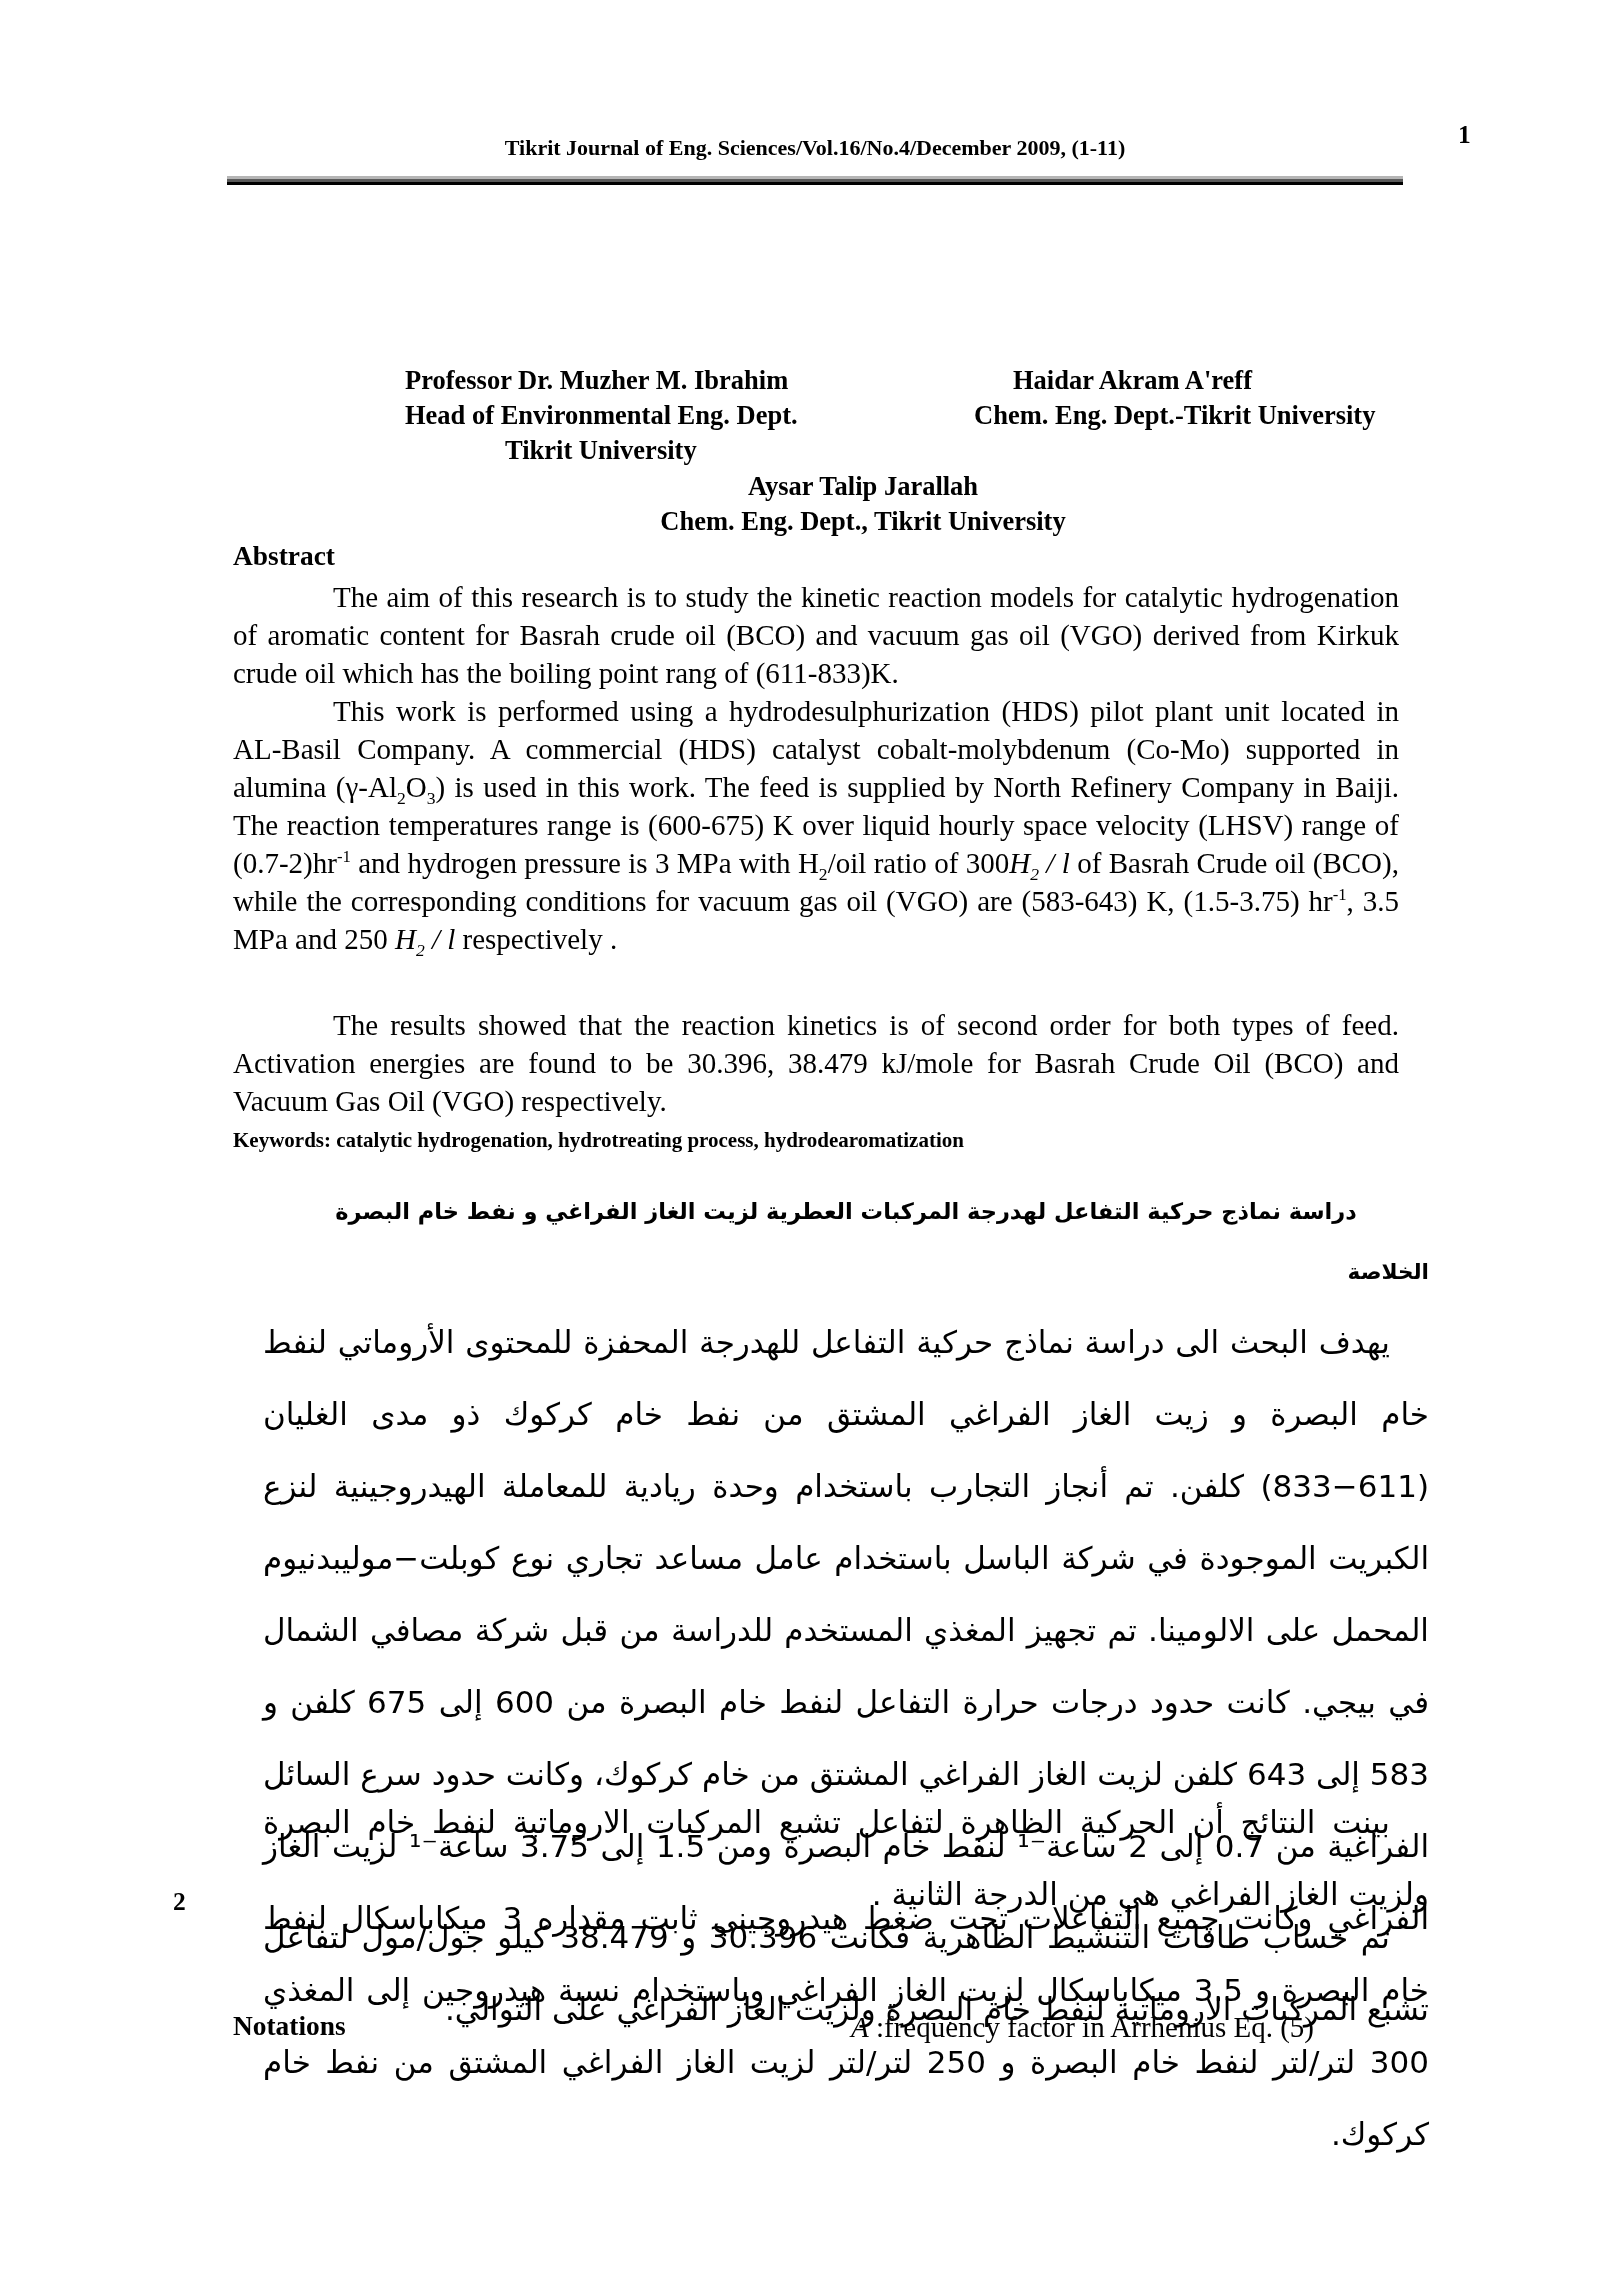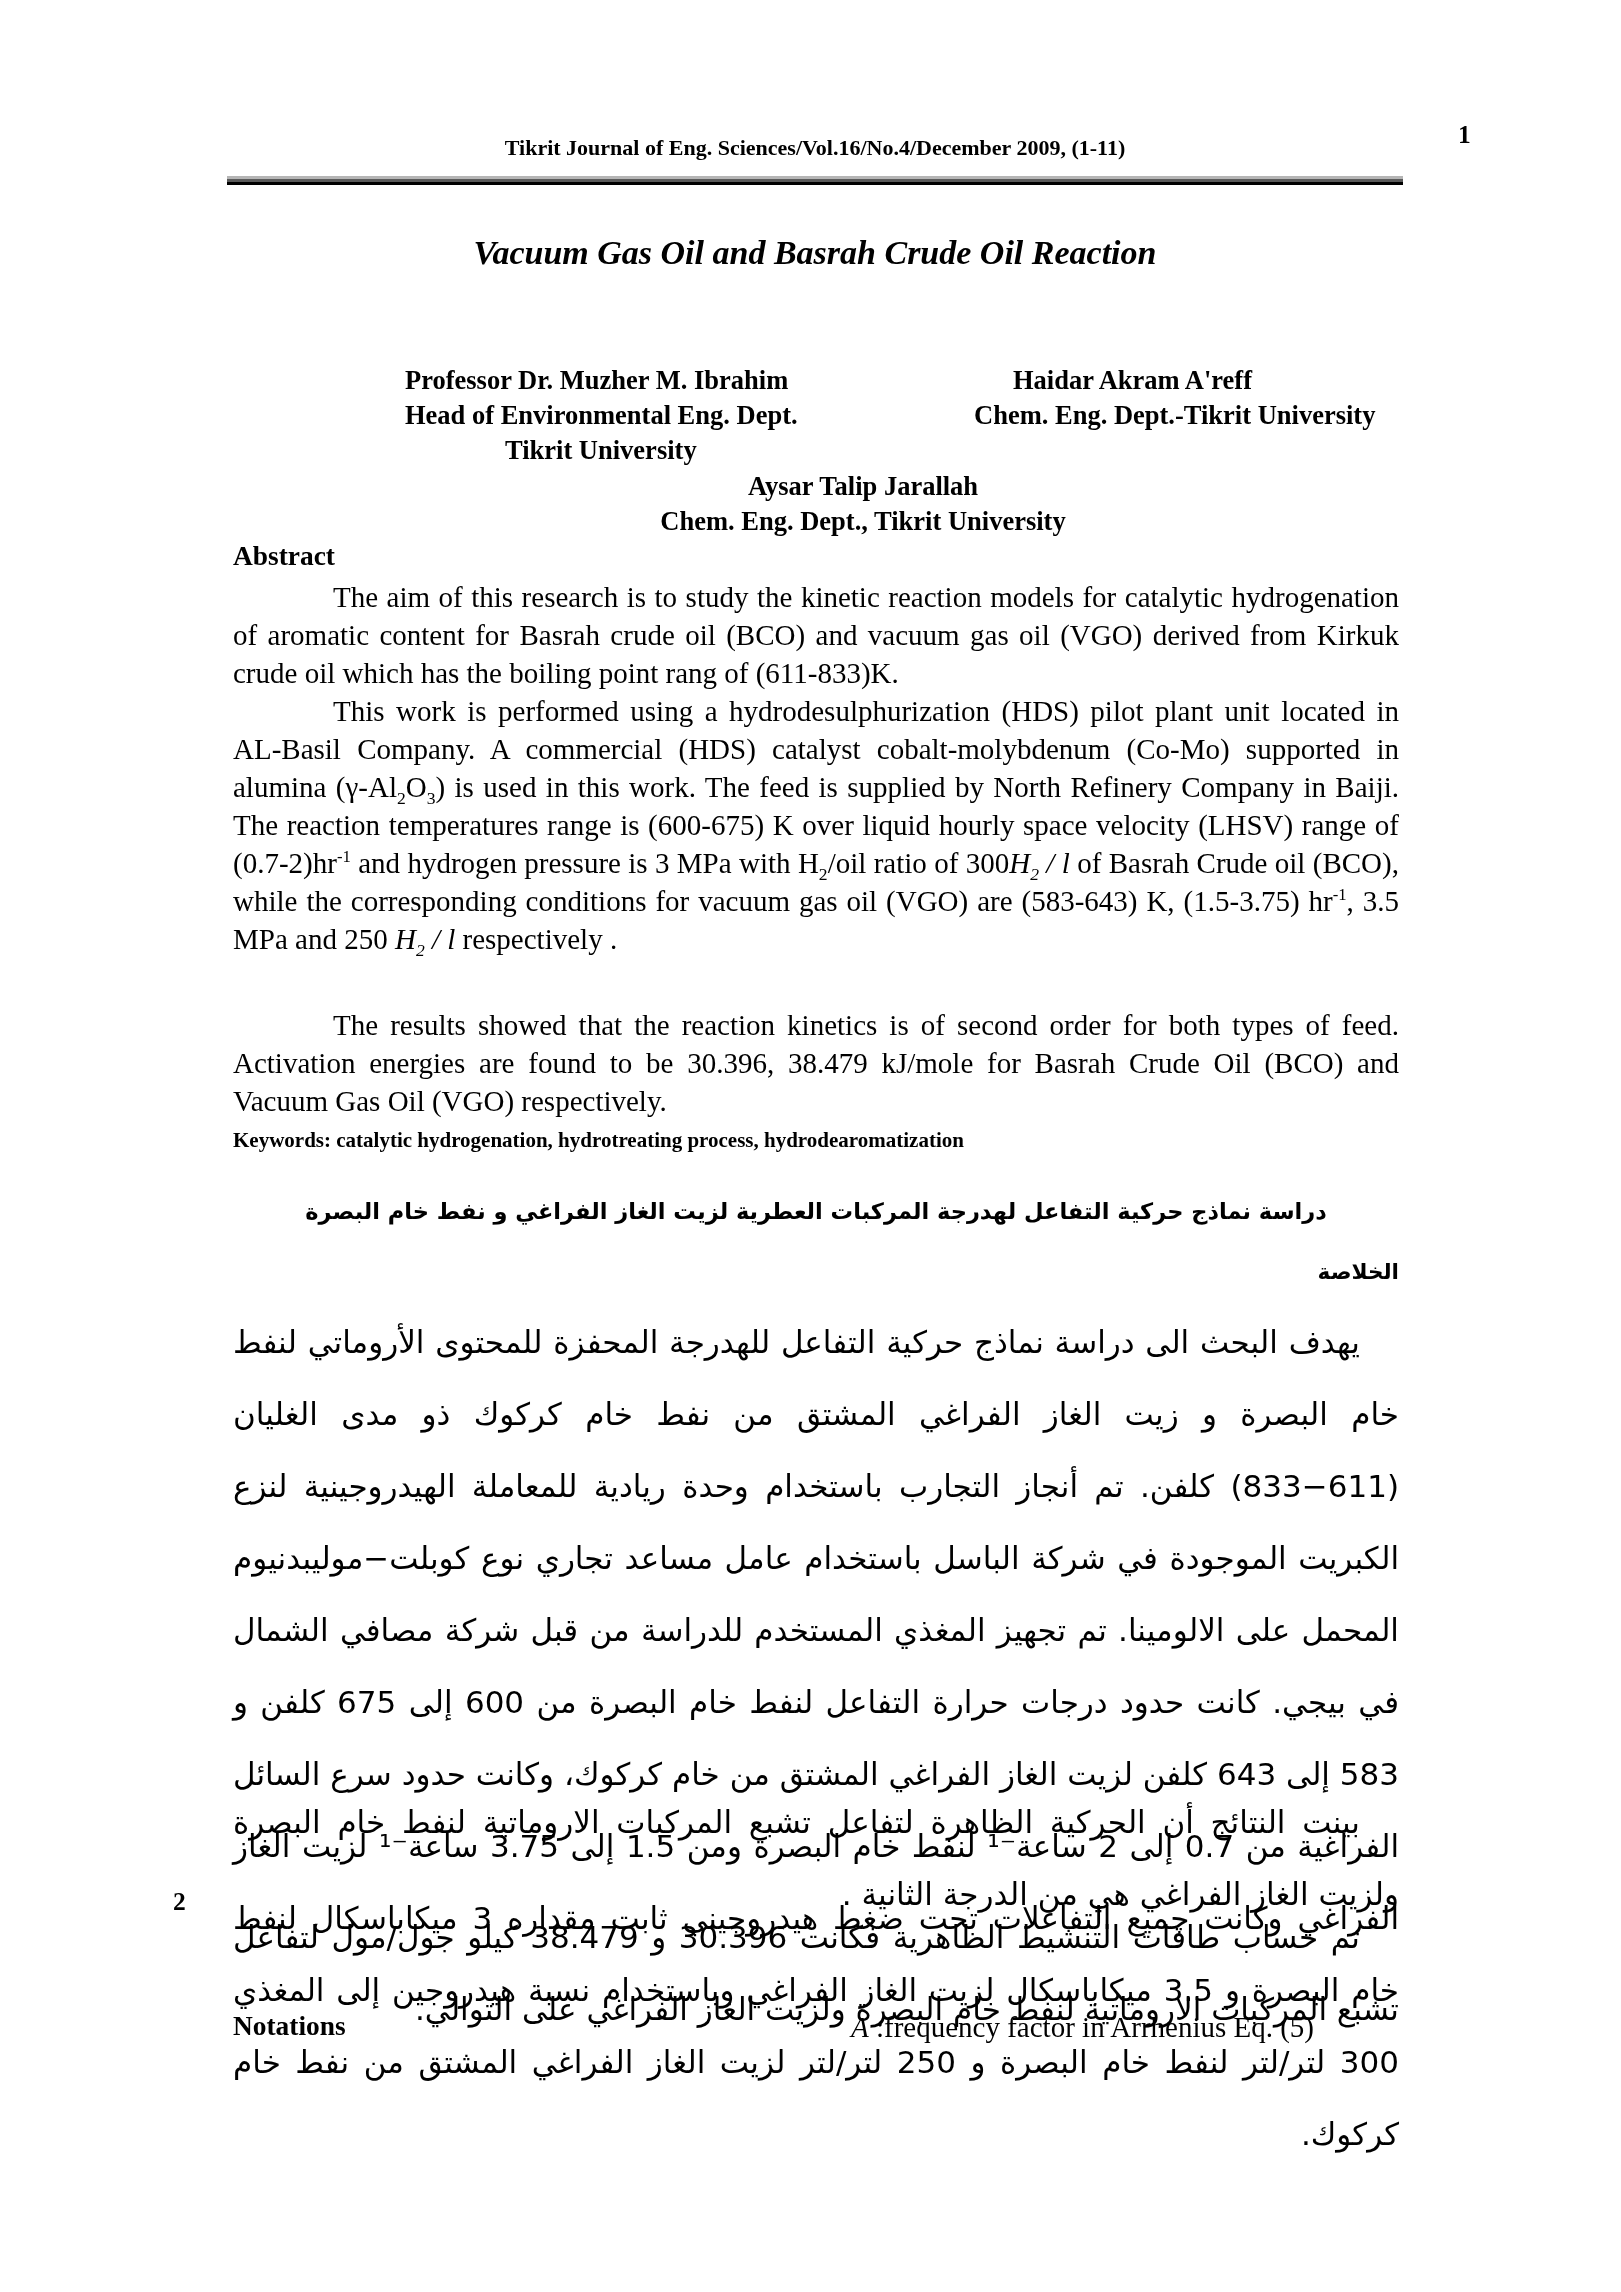--- a/index.html
+++ b/index.html
@@ -97,20 +97,21 @@
       width: 1166px;
       font-weight: bold;
       font-size: 21px;
       line-height: 35px;
     }
     .keywords .kw-cont { padding-left: 137px; display: block; }
 
     .arabic {
       direction: rtl;
       font-family: "DejaVu Sans", sans-serif;
+      margin-left: 30px;
     }
     .arabic-title {
       left: 233px;
       top: 1198px;
       width: 1166px;
       text-align: center;
       font-weight: bold;
       font-size: 22.5px;
     }
     .arabic-heading {
@@ -151,21 +152,20 @@
 <div class="abs page-num" id="page-num-top">1</div>
 
 <div class="abs journal-header">Tikrit Journal of Eng. Sciences/Vol.16/No.4/December 2009, (1-11)</div>
 <div class="abs header-rule">
   <div class="r1"></div>
     <div class="r2"></div>
     <div class="r3"></div>
 </div>
 
 <div class="abs title">
-  <div>Vacuum Gas Oil and Basrah Crude Oil Reaction</div>
 </div>
 
 <div class="abs author-line" id="author1">Professor Dr. Muzher M. Ibrahim</div>
 <div class="abs author-line" id="author1-dept">Head of Environmental Eng. Dept.</div>
 <div class="abs author-line" id="author1-univ">Tikrit University</div>
 <div class="abs author-line" id="author2">Haidar Akram A'reff</div>
 <div class="abs author-line" id="author2-dept">Chem. Eng. Dept.-Tikrit University</div>
 <div class="abs author-line" id="author3">Aysar Talip Jarallah</div>
 <div class="abs author-line" id="author3-dept">Chem. Eng. Dept., Tikrit University</div>
 

